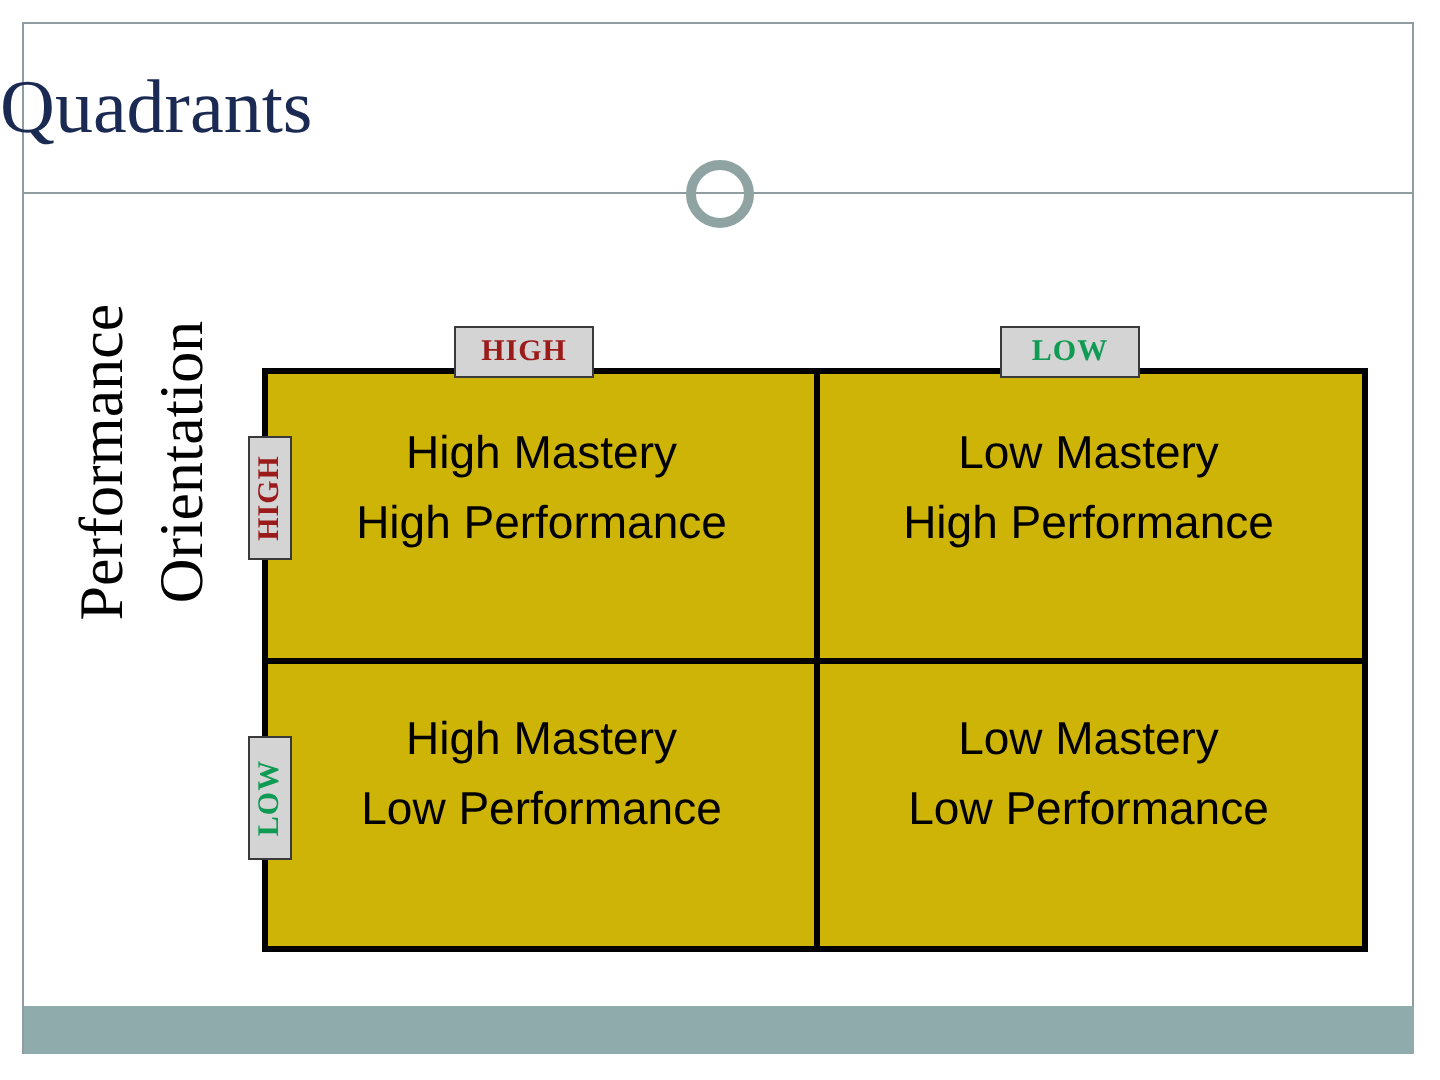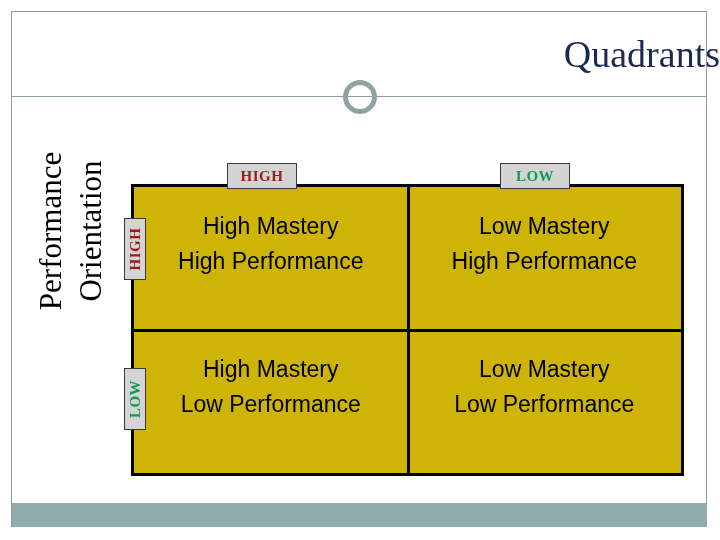--- a/index.html
+++ b/index.html
@@ -31,21 +31,21 @@
     border: 1px solid #8f9ca0;
     box-sizing: border-box;
   }
 
   
   .title {
     position: absolute;
     left: 0;
     top: 32px;
     width: 720px;
-    text-align: right;
+    text-align: left;
     font-family: "Liberation Serif", serif;
     font-size: 38px;
     line-height: 44px;
     color: #1b2a52;
     letter-spacing: 0px;
     white-space: nowrap;
   }
 
   
   .title-rule {

